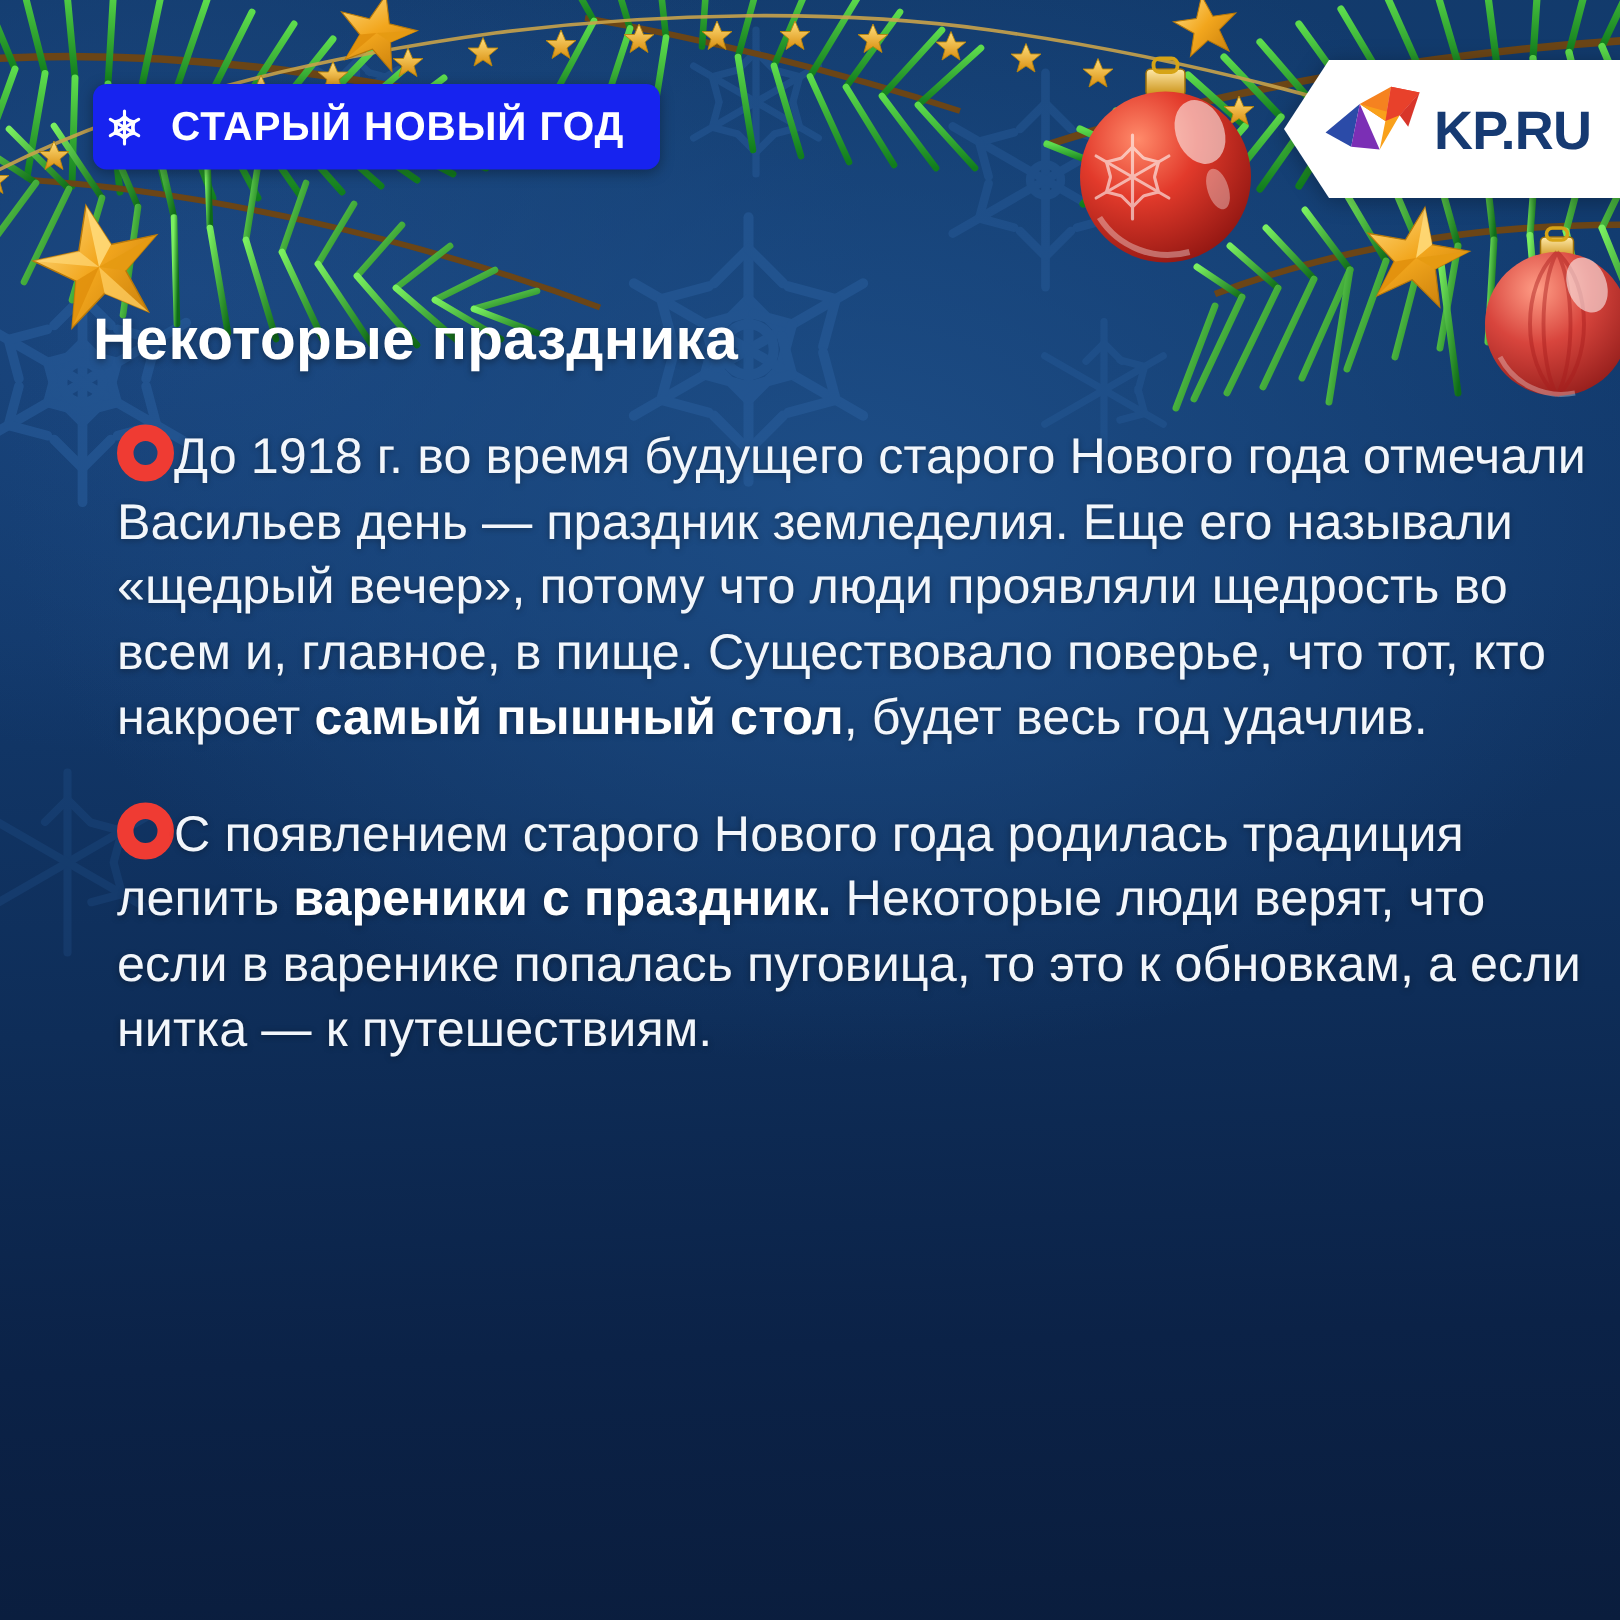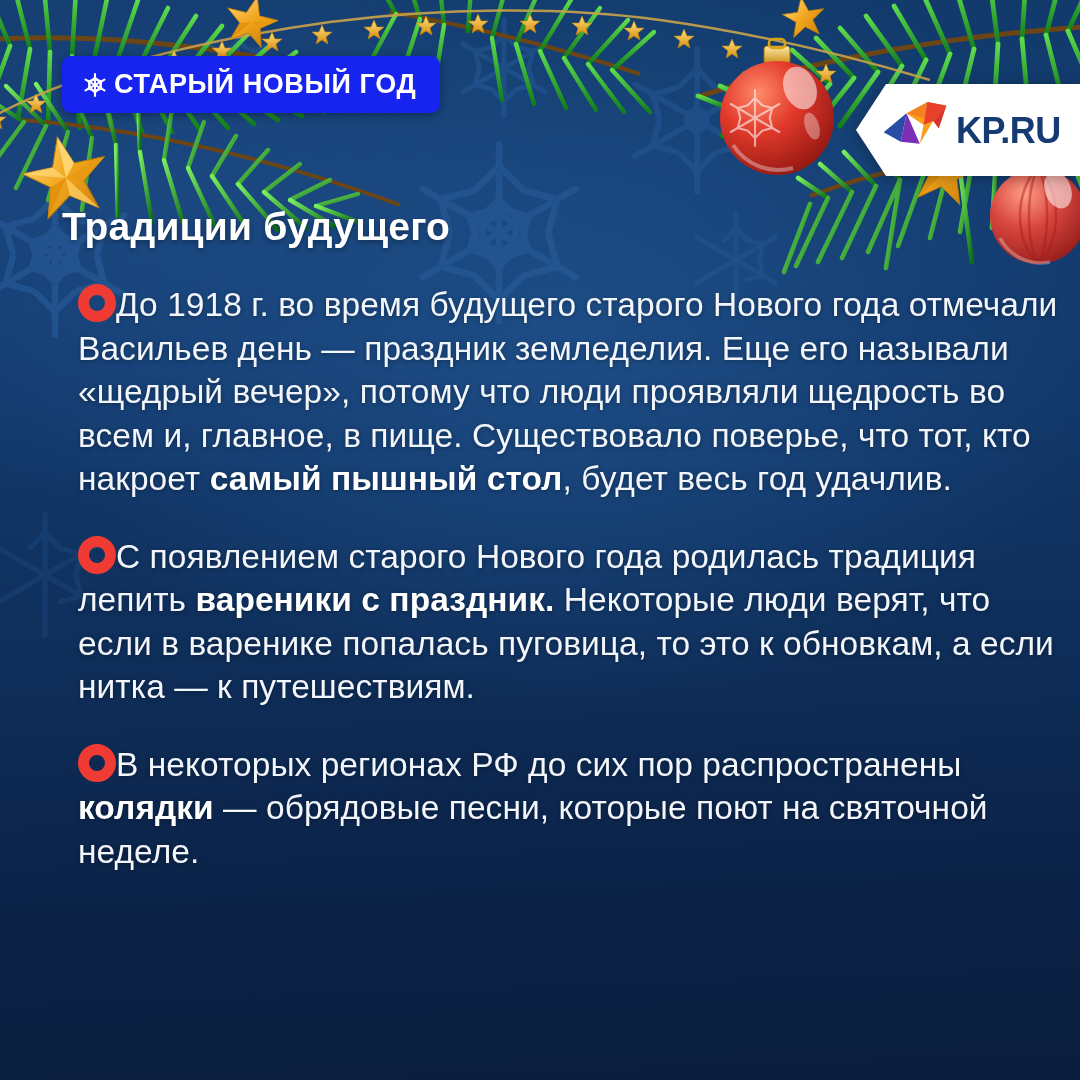--- a/index.html
+++ b/index.html
@@ -20,38 +20,37 @@
   .flake{position:absolute;opacity:.55;}
   .flake svg{display:block;}
 
   
   .foliage{position:absolute;top:0;left:0;width:1080px;height:330px;pointer-events:none;}
   .foliage svg{display:block;}
 
   
   .badge{
     position:absolute;left:62px;top:56px;height:57px;
-    display:flex;align-items:center;gap:6px;
-    padding:0 24px 0 20px;
+    display:flex;align-items:center;gap:18px;
+    padding:0 24px 0 8px;
     background:#1723ef;border-radius:9px;
     box-shadow:0 2px 9px rgba(0,0,0,.35);
     z-index:30;
   }
   .badge .flk{width:26px;height:26px;flex:0 0 auto;}
   .badge .btxt{
     color:#ffffff;font-size:27px;font-weight:bold;
     letter-spacing:.6px;white-space:nowrap;line-height:1;
   }
 
   
   .logo{
     position:absolute;right:0;top:40px;
     width:224px;height:92px;z-index:30;
     filter:drop-shadow(0 2px 7px rgba(0,0,0,.3));
-    margin-top:44px;
   }
   .logo svg{display:block;}
 
   
   .content{position:absolute;left:62px;top:205px;width:1000px;z-index:20;}
   .headline{
     color:#ffffff;font-size:39px;font-weight:bold;
     margin:0 0 34px 0;letter-spacing:.2px;
     text-shadow:0 2px 5px rgba(0,0,0,.35);
   }
@@ -510,21 +509,20 @@
         <polygon points="52,2 72,6 58,22 48,26" fill="#e8412b"></polygon>
         <polygon points="58,22 72,6 64,30" fill="#d8352a"></polygon>
       </g>
       <g fill="#163a72" font-family="'Liberation Sans',sans-serif" font-size="36" font-weight="bold">
         <text x="100" y="59" letter-spacing="-0.5">KP.RU</text>
       </g>
     </svg>
   </div>
 
   <div class="content">
-    <h1 class="headline">Традиции будущего</h1>
+    <h1 class="headline">Некоторые праздника</h1>
     <div id="paras">
         <div class="para"><span class="bullet" style="border-color: rgb(239, 59, 51);"></span><span>До 1918 г.  во время будущего старого Нового года отмечали Васильев день — праздник земледелия. Еще его называли «щедрый вечер», потому что люди проявляли щедрость во всем и, главное, в пище. Существовало поверье, что тот, кто накроет </span><b>самый пышный стол</b><span>, будет весь год удачлив.</span></div>
         <div class="para"><span class="bullet" style="border-color: rgb(239, 59, 51);"></span><span>С появлением старого Нового года родилась традиция лепить </span><b>вареники с праздник.</b><span> Некоторые люди верят, что если в варенике попалась пуговица, то это к обновкам, а если нитка — к путешествиям.</span></div>
-        <div class="para"><span class="bullet" style="border-color: rgb(239, 59, 51);"></span><span>В некоторых регионах РФ до сих пор распространены </span><b>колядки</b><span> — обрядовые песни, которые поют на святочной неделе.</span></div>
       </div>
   </div>
 
 </div>
 
 </body></html>

